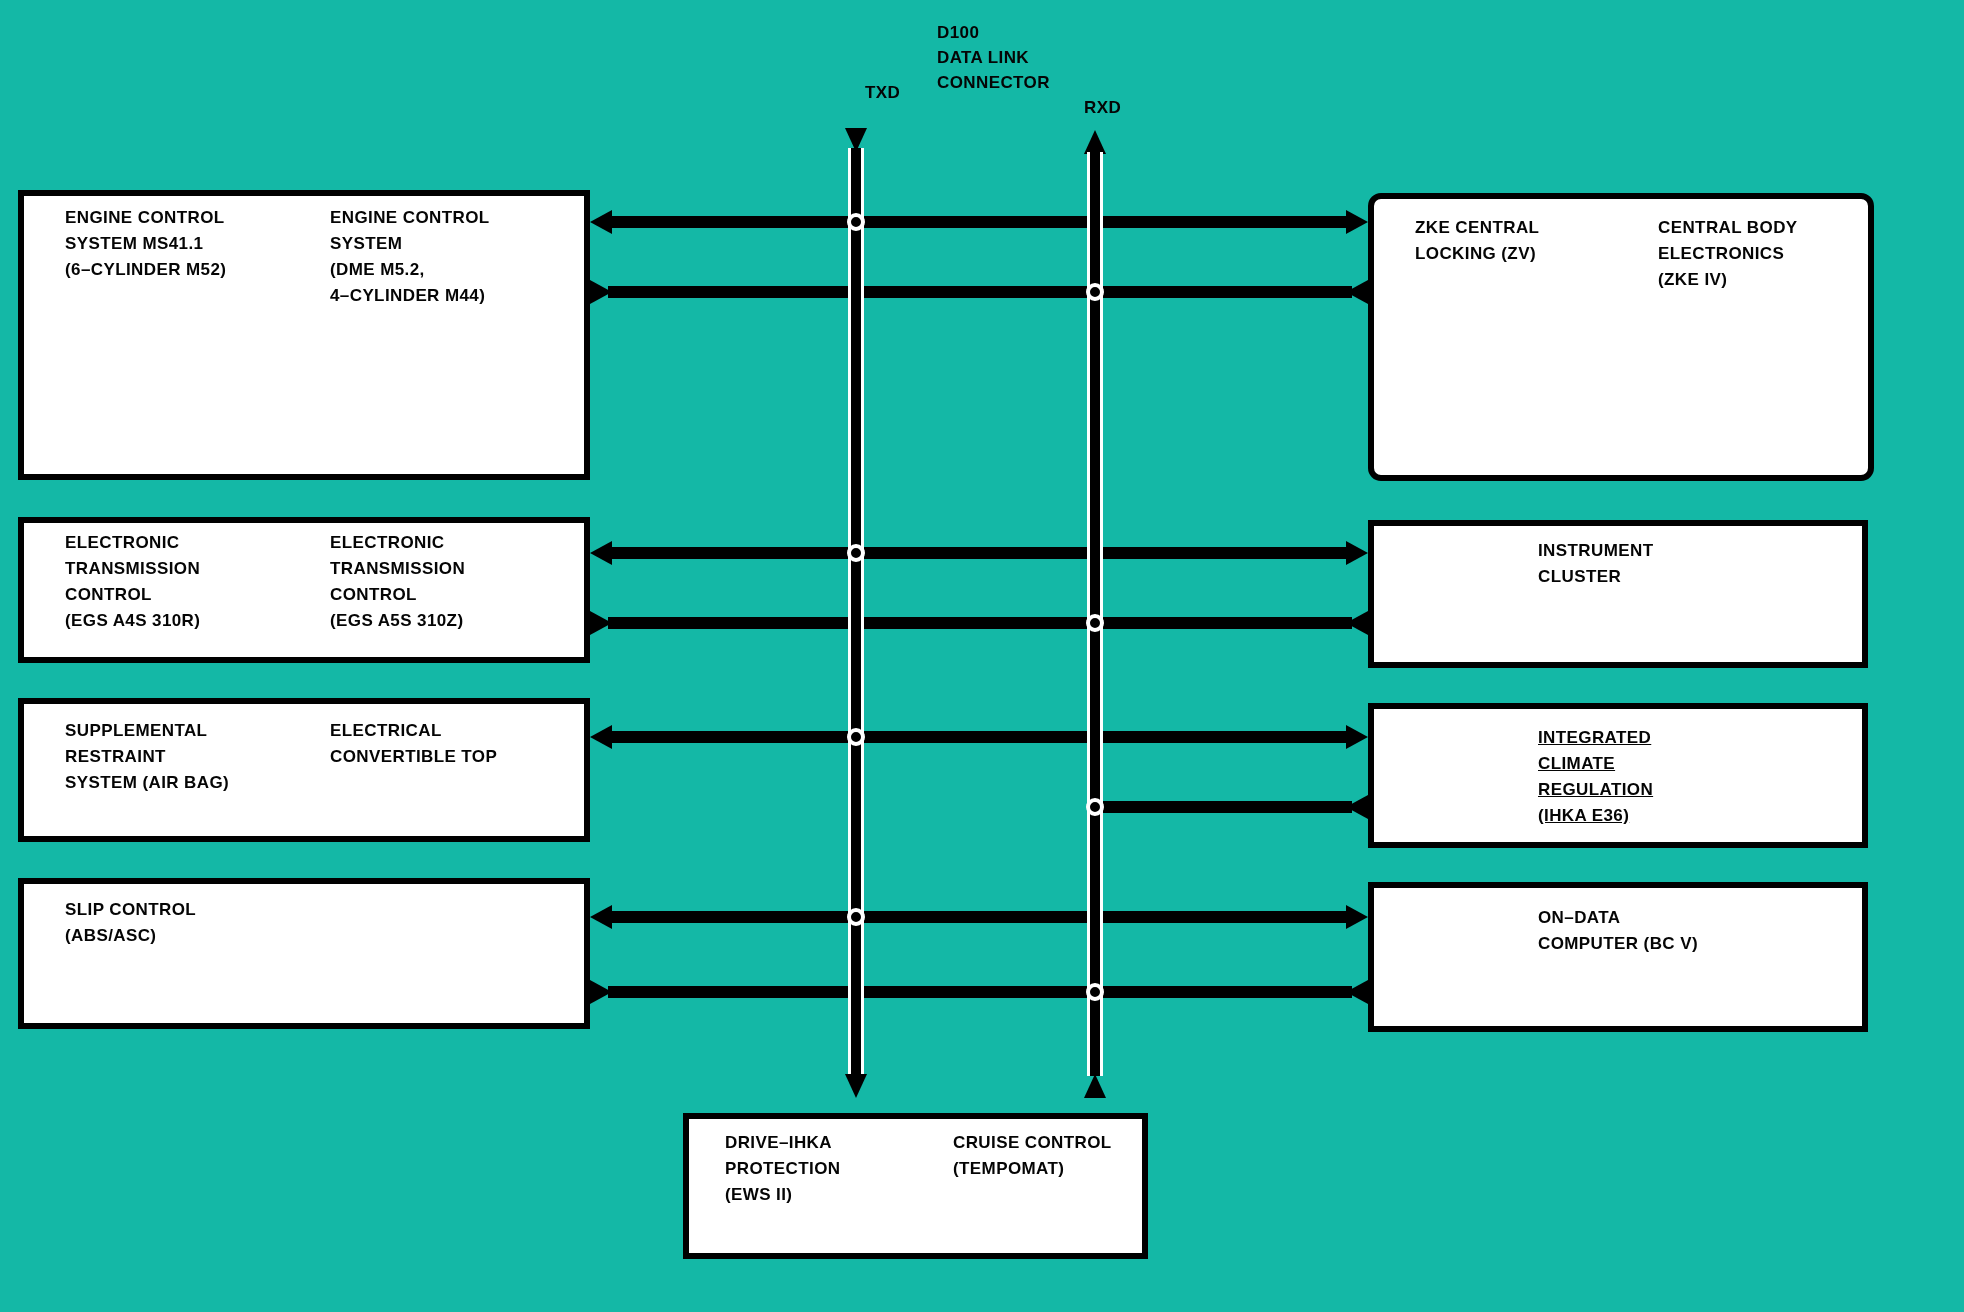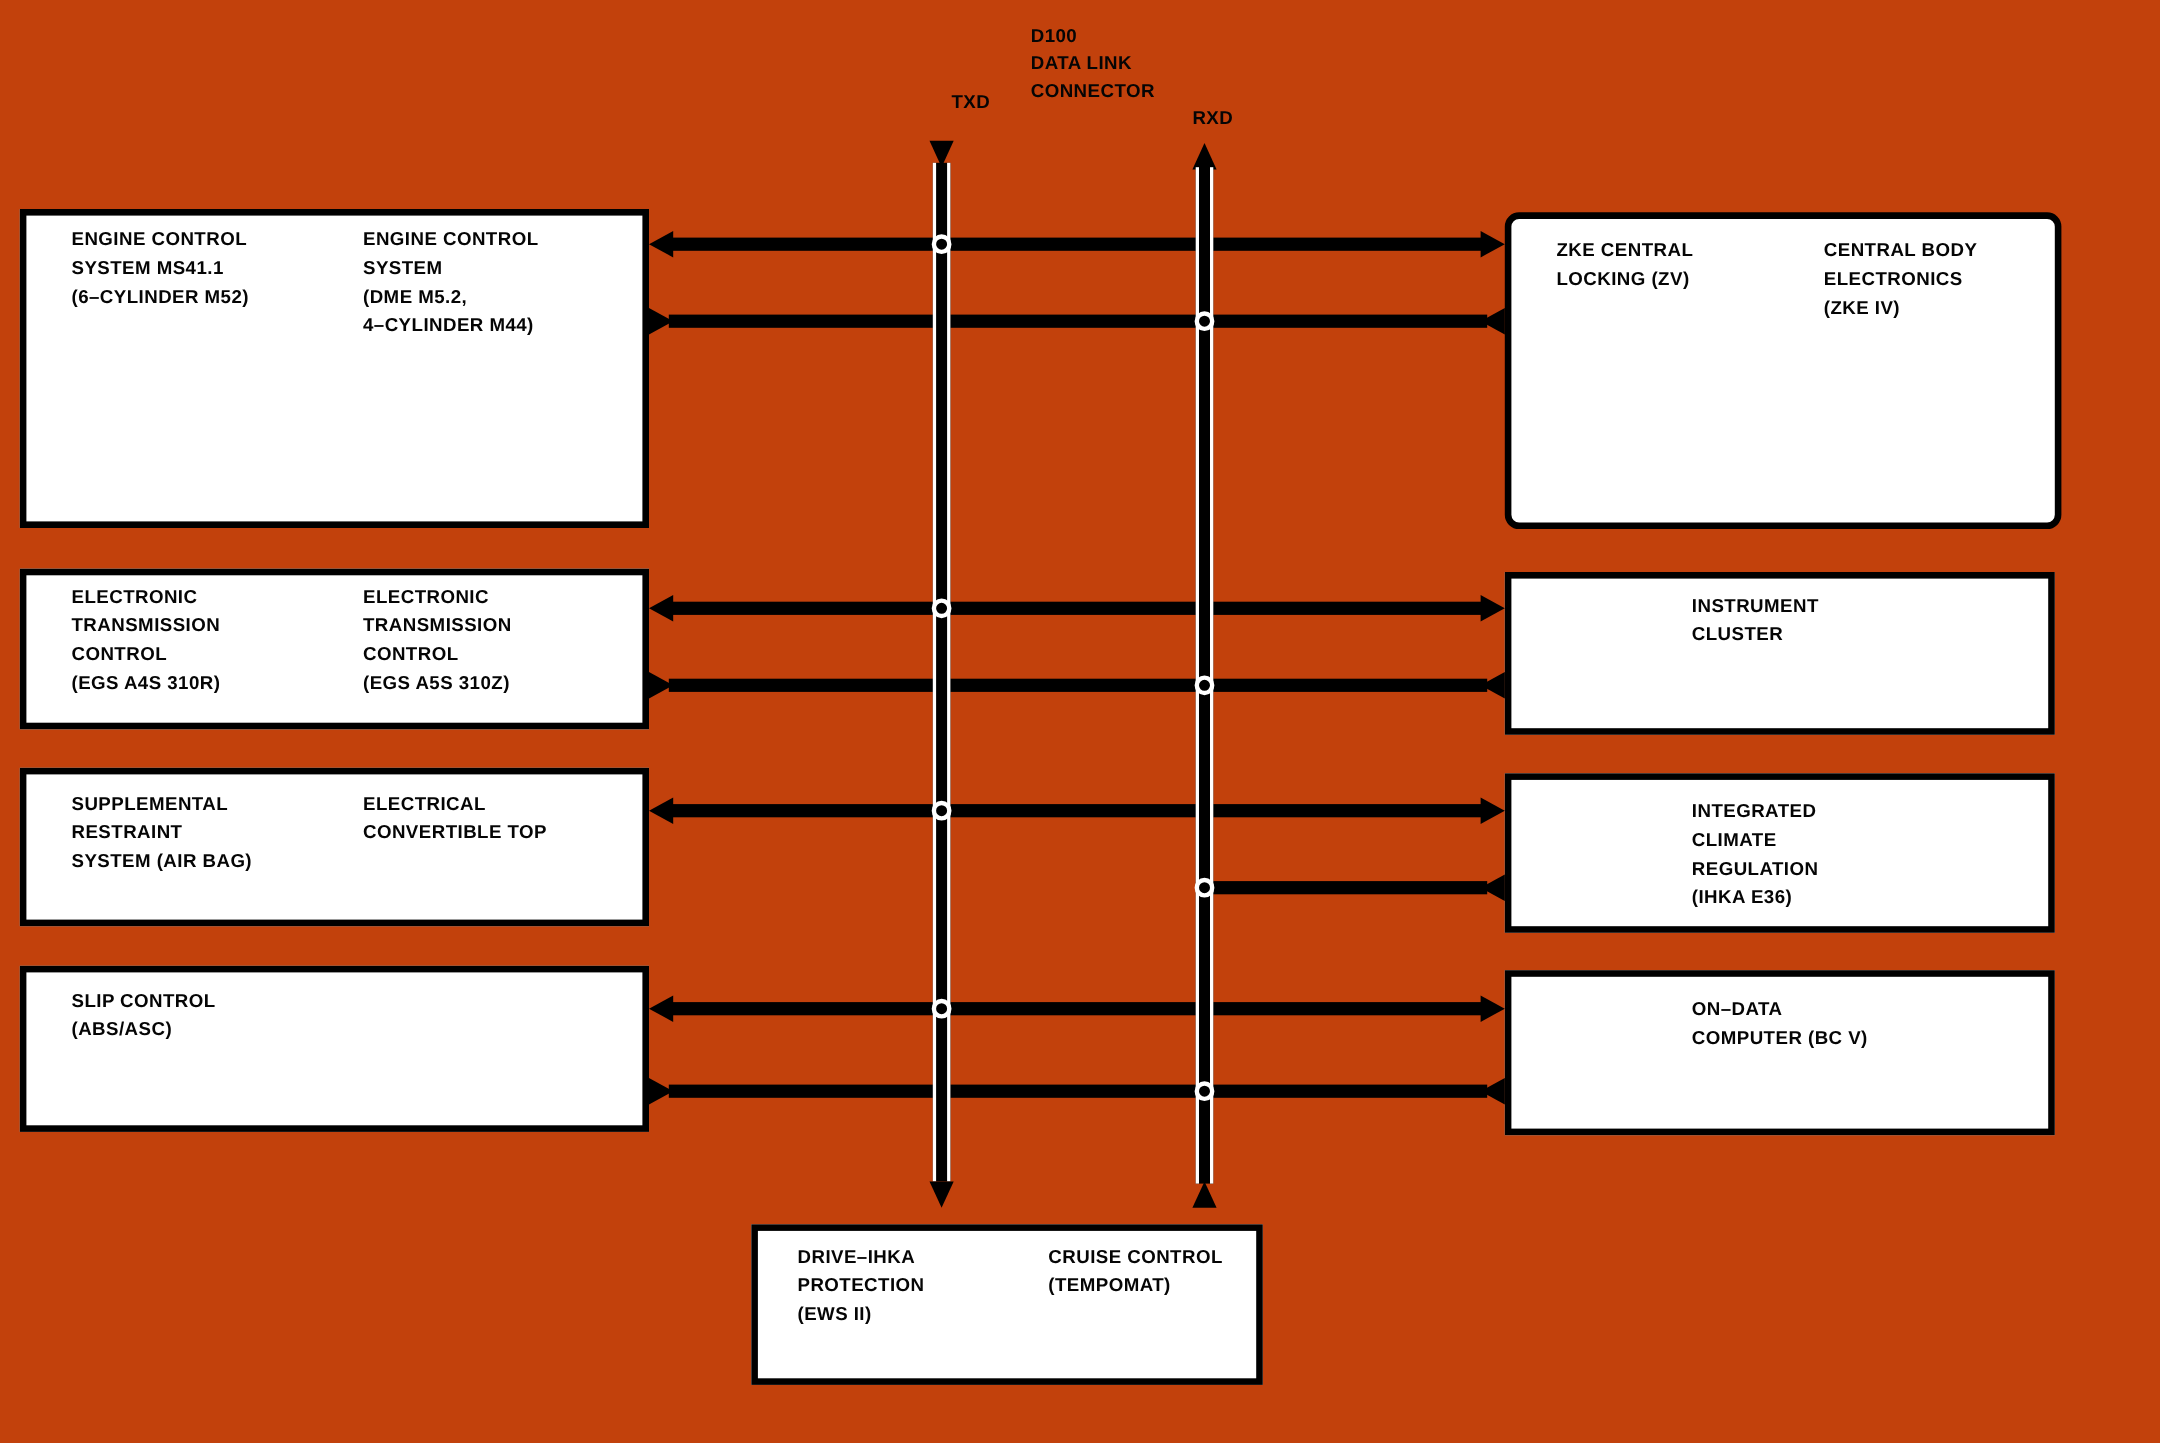--- a/index.html
+++ b/index.html
@@ -1,19 +1,19 @@
 <!DOCTYPE html>
 <html><head>
 <meta charset="utf-8">
 <style>
   html,body{margin:0;padding:0;background:#e8e8e8;}
   .page{
     position:relative;
     width:1964px;height:1312px;
-    background:#c2410c;
+    background:#14b8a6;
     overflow:hidden;
     font-family:"Liberation Sans", sans-serif;
   }
   .box{
     position:absolute;
     border:6px solid #000;
     background:#fff;
     box-sizing:border-box;
   }
   .txt{
@@ -148,21 +148,21 @@
 ELECTRONICS
 (ZKE IV)</div>
   </div>
 
   <div class="box" style="left:1368px;top:520px;width:500px;height:148px;">
     <div class="txt" style="left:164px;top:12px;">INSTRUMENT
 CLUSTER</div>
   </div>
 
   <div class="box" style="left:1368px;top:703px;width:500px;height:145px;">
-    <div class="txt" style="left:164px;top:16px;">INTEGRATED
+    <div class="txt" style="left:164px;top:16px;text-decoration:underline;">INTEGRATED
 CLIMATE
 REGULATION
 (IHKA E36)</div>
   </div>
 
   <div class="box" style="left:1368px;top:882px;width:500px;height:150px;">
     <div class="txt" style="left:164px;top:17px;">ON–DATA
 COMPUTER (BC V)</div>
   </div>
 

